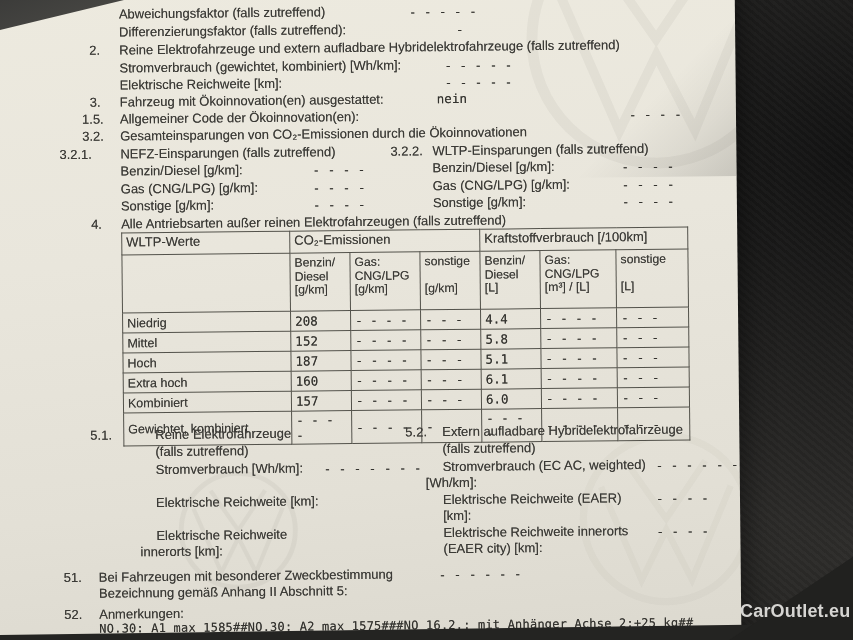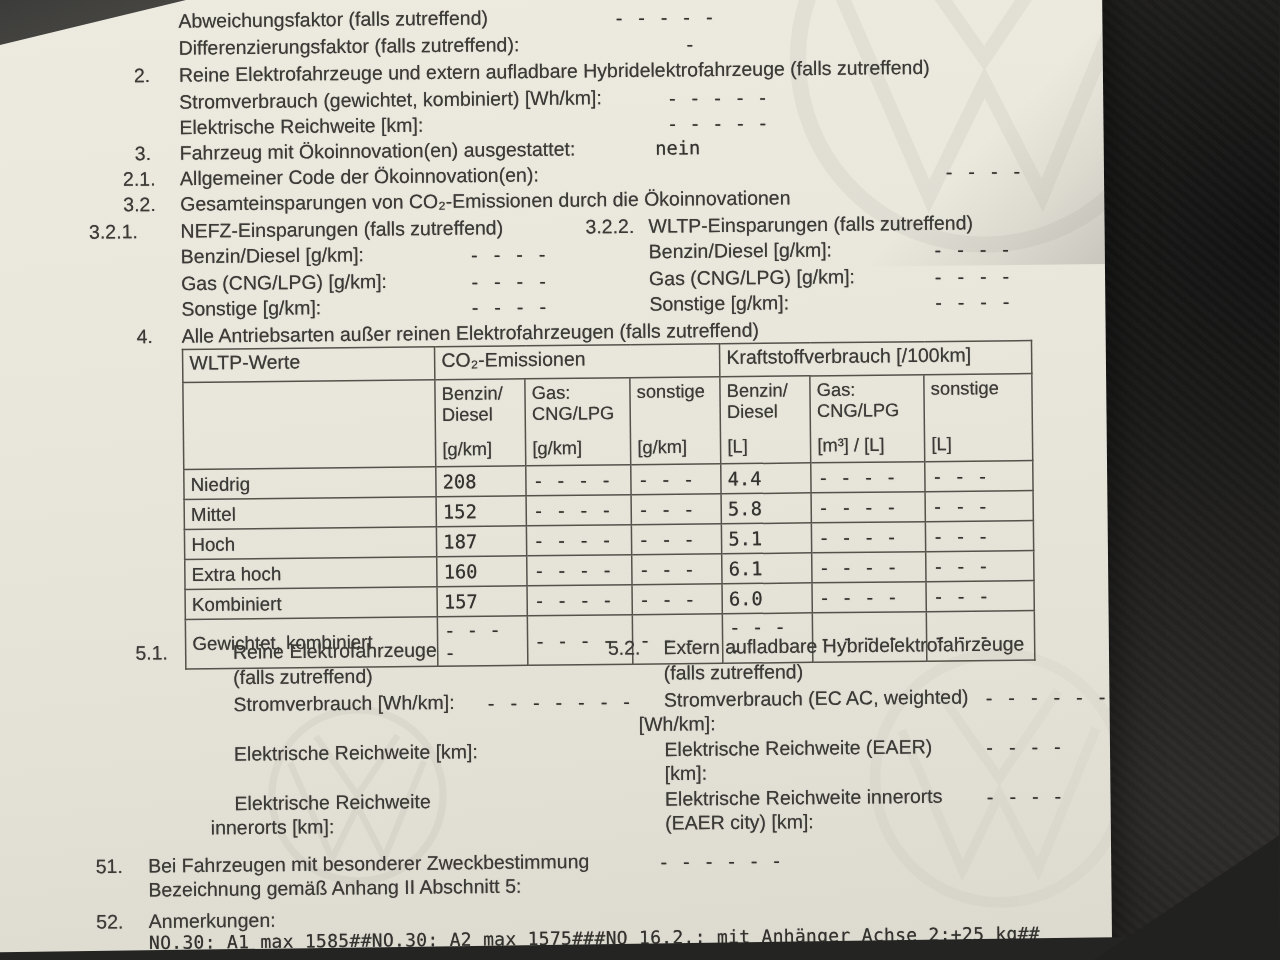--- a/index.html
+++ b/index.html
@@ -28,21 +28,21 @@
   .m{font-family:"DejaVu Sans Mono","Liberation Mono",monospace;font-size:12.5px;color:#33322e;}
   .notes{font-family:"DejaVu Sans Mono","Liberation Mono",monospace;font-size:12px;color:#33322e;letter-spacing:.2px;}
   
   .doc-table{position:absolute;left:146px;top:250px;width:566px;
     border-collapse:collapse;table-layout:fixed;}
   .doc-table th,.doc-table td{border:1px solid #53524b;font-weight:normal;
     text-align:left;padding:1px 4px;overflow:hidden;}
   .doc-table .r1 th{height:19px;font-size:13px;vertical-align:top;}
   .doc-table .sub{height:55px;position:relative;font-size:12.2px;vertical-align:top;}
   .doc-table .sub .sl{position:absolute;left:4px;white-space:nowrap;}
-  .doc-table .sub .l1{top:2px;} .doc-table .sub .l2{top:16px;} .doc-table .sub .l3{top:39px;}
+  .doc-table .sub .l1{top:2px;} .doc-table .sub .l2{top:16px;} .doc-table .sub .l3{top:29px;}
   .doc-table td{height:17px;font-size:12.5px;}
   
   .corner-tl{position:absolute;left:0;top:0;width:124px;height:30px;
     background:linear-gradient(160deg,#3c3c3a,#4c4b47);
     clip-path:polygon(0 0,100% 0,0 100%);z-index:5;}
   .strip-bottom{position:absolute;inset:0;background:#242422;
     clip-path:polygon(0 99.2%,100% 97.4%,100% 100%,0 100%);z-index:5;}
   .corner-br{position:absolute;inset:0;background:#21211f;
     clip-path:polygon(85.5% 100%,100% 87%,100% 100%);z-index:5;}
   .caroutlet{position:absolute;left:740px;top:601px;z-index:6;
@@ -92,21 +92,21 @@
       <span class="abs" style="left:146px;top:78px">Stromverbrauch (gewichtet, kombiniert) [Wh/km]:</span>
       <span class="abs m" style="left:471px;top:79px">- - - - -</span>
 
       <span class="abs" style="left:146px;top:95px">Elektrische Reichweite [km]:</span>
       <span class="abs m" style="left:471px;top:96px">- - - - -</span>
 
       <span class="abs" style="left:116px;top:112px">3.</span>
       <span class="abs" style="left:146px;top:112px">Fahrzeug mit Ökoinnovation(en) ausgestattet:</span>
       <span class="abs m" style="left:463px;top:112px">nein</span>
 
-      <span class="abs" style="left:108px;top:129px">2.1.</span>
+      <span class="abs" style="left:108px;top:129px">1.5.</span>
       <span class="abs" style="left:146px;top:129px">Allgemeiner Code der Ökoinnovation(en):</span>
       <span class="abs m" style="left:655px;top:130px">- - - -</span>
 
       <span class="abs" style="left:108px;top:146px">3.2.</span>
       <span class="abs" style="left:146px;top:146px">Gesamteinsparungen von CO₂-Emissionen durch die Ökoinnovationen</span>
 
       <span class="abs" style="left:85px;top:164px">3.2.1.</span>
       <span class="abs" style="left:146px;top:164px">NEFZ-Einsparungen (falls zutreffend)</span>
       <span class="abs" style="left:416px;top:164px">3.2.2.</span>
       <span class="abs" style="left:458px;top:164px">WLTP-Einsparungen (falls zutreffend)</span>
@@ -269,13 +269,14 @@
       <span class="abs notes" style="left:120px;top:639px">NO.30: A1 max 1585##NO.30: A2 max 1575###NO 16.2.: mit Anhänger Achse 2:+25 kg##</span>
       <span class="abs notes" style="left:120px;top:652px">NO 35 : alt. zu Pos35 mit abw. Werten zu Pos49:##215/65 R17 99V#7,0JX17 ET40;(#2</span>
 
     </div>
   </div>
 
   <div class="corner-tl"></div>
   <div class="strip-bottom"></div>
   <div class="corner-br"></div>
 
+  <div class="caroutlet">CarOutlet.eu</div>
 </div>
 
 </body></html>

